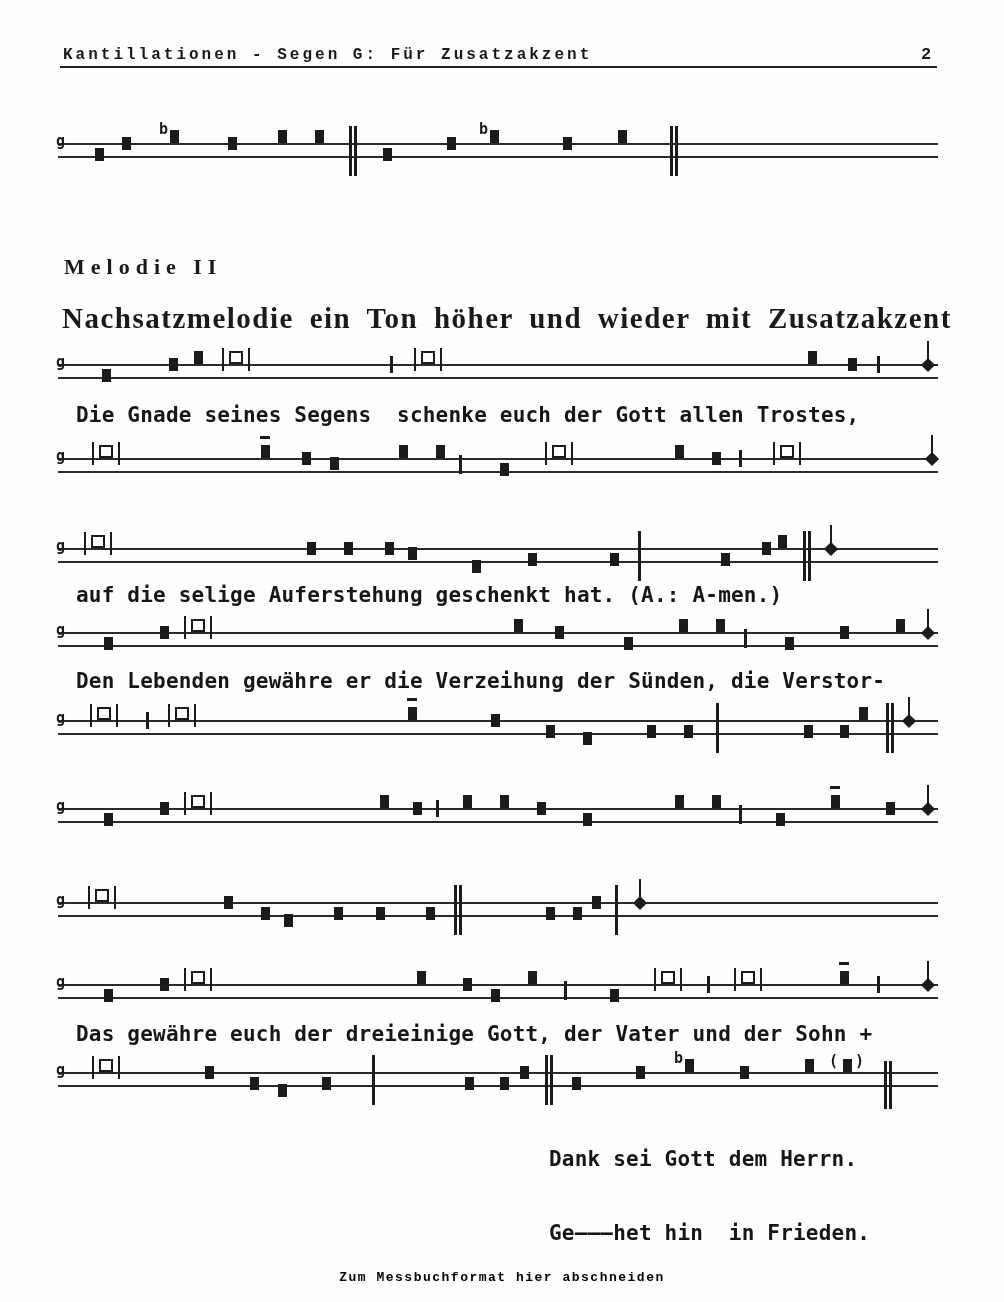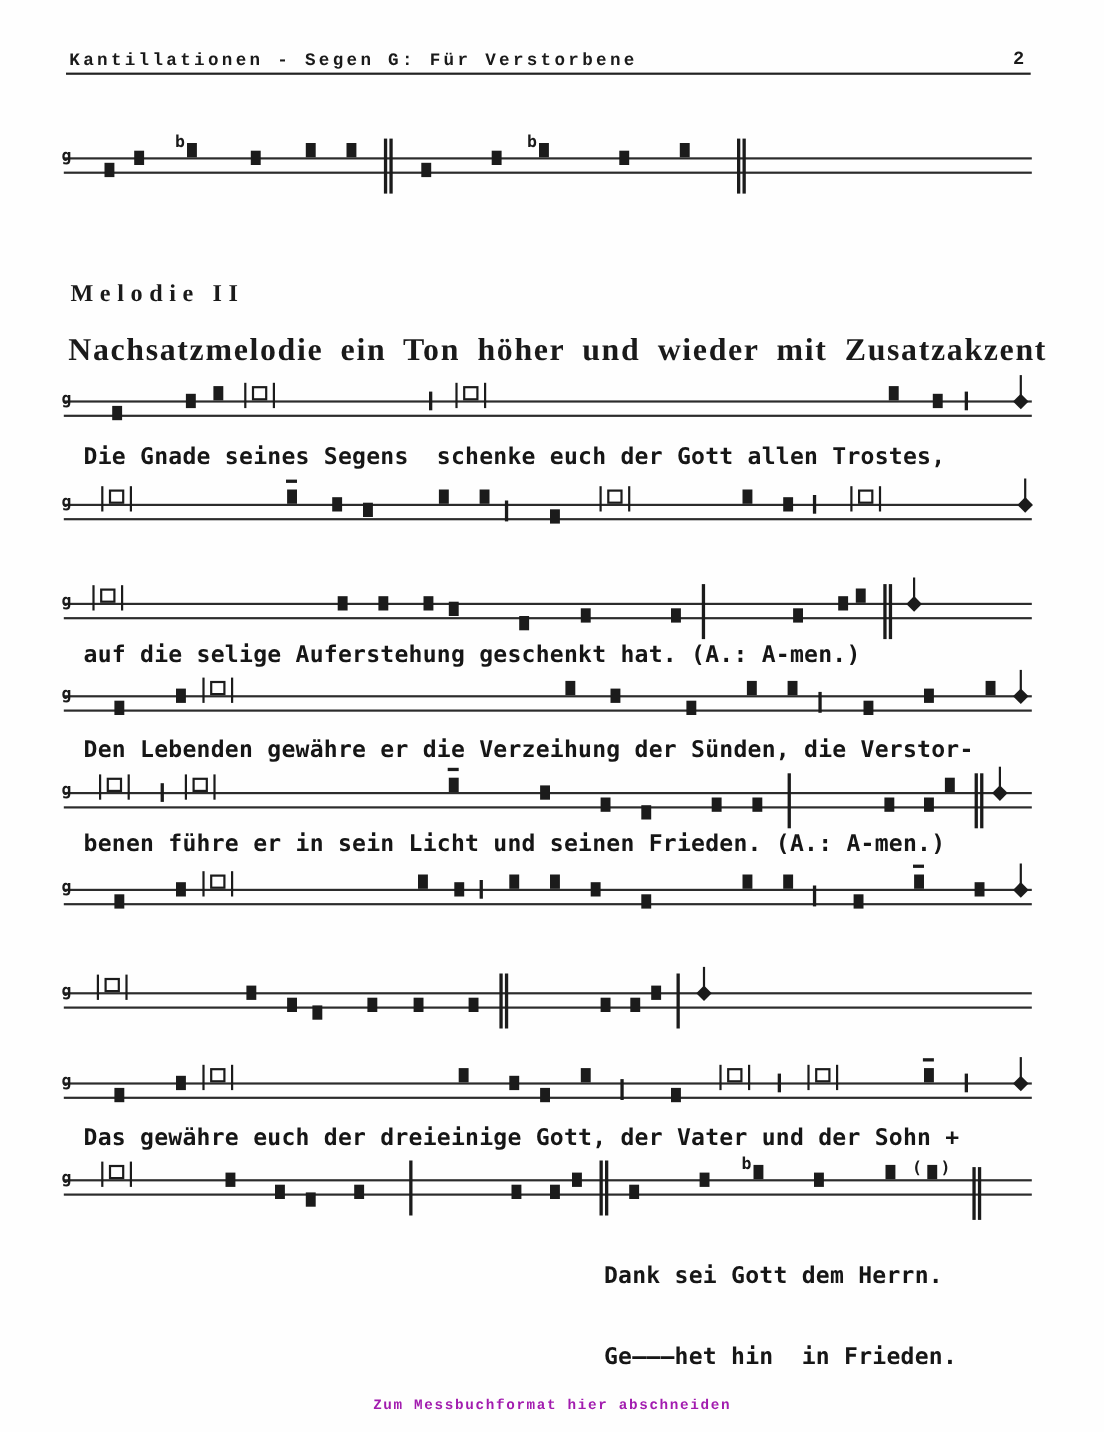--- a/index.html
+++ b/index.html
@@ -12,21 +12,21 @@
   .hdr-rule{left:60px;top:66px;width:877px;height:2px;background:#222;}
   .melodie{left:64px;top:254px;font-family:"Liberation Serif",serif;font-weight:bold;
            font-size:22px;letter-spacing:6px;}
   .subtitle{left:62px;top:302px;font-family:"Liberation Serif",serif;font-weight:bold;
             font-size:29px;letter-spacing:1.5px;word-spacing:7px;}
   .lyric{position:absolute;left:76px;font-size:21px;font-weight:bold;letter-spacing:.2px;
          white-space:pre;color:#161616;}
   .closing-right{position:absolute;left:549px;top:1098px;font-size:21px;font-weight:bold;
          letter-spacing:.2px;white-space:pre;color:#161616;line-height:24.5px;}
   .footer{left:0;width:1004px;top:1270px;text-align:center;font-family:"Liberation Mono",monospace;
-          font-weight:bold;font-size:13px;letter-spacing:1.5px;color:#a21caf;}
+          font-weight:bold;font-size:13px;letter-spacing:1.5px;color:#000000;}
   
   .staff{position:absolute;left:58px;width:880px;height:46px;}
   .sline{position:absolute;left:0;right:0;height:2px;background:#2b2b2b;}
   .clef{position:absolute;left:-2px;top:10px;font-size:15px;font-weight:bold;line-height:1;}
   .note{position:absolute;width:9px;height:13px;background:#1b1b1b;}
   .p-above{top:6px}.p-on{top:13px}.p-below{top:18px}.p-low{top:24px}.p-xlow{top:31px}
   .macron{position:absolute;width:10px;height:3px;background:#1b1b1b;top:-3px;}
   .flat{position:absolute;top:-2px;font-size:15px;font-weight:bold;line-height:1;}
   .paren{position:absolute;top:1px;font-size:15px;font-weight:bold;line-height:1;}
   .osq{position:absolute;width:14px;height:13px;top:6px;border:2.5px solid #1b1b1b;
@@ -37,21 +37,21 @@
   .bar{top:16px;height:19px;}
   .tbar{top:2px;height:50px;}
   .xl{top:8px;height:48px;}
   .dia{position:absolute;width:10px;height:10px;background:#1b1b1b;transform:rotate(45deg);top:15px;}
   .stem{position:absolute;width:2px;height:21px;top:-4px;background:#1b1b1b;}
 </style>
 </head>
 <body>
 
 <div class="page" id="page">
-  <div class="abs hdr-title">Kantillationen - Segen G: Für Verstorbene</div>
+  <div class="abs hdr-title">Kantillationen - Segen G: Für Zusatzakzent</div>
   <div class="abs hdr-page">2</div>
   <div class="abs hdr-rule"></div>
 
   <div class="staff" style="top:124px">
       <div class="sline" style="top: 19px;"></div>
       <div class="sline" style="top: 32px;"></div>
       <div class="clef">g</div>
       <div class="note p-low" style="left: 37px;"></div>
       <div class="note p-on" style="left: 64px;"></div>
       <div class="note p-above" style="left: 112px;"></div>
@@ -199,21 +199,20 @@
       <div class="note p-low" style="left: 626px;"></div>
       <div class="vbar tbar" style="left: 658px;"></div>
       <div class="note p-low" style="left: 746px;"></div>
       <div class="note p-low" style="left: 782px;"></div>
       <div class="note p-above" style="left: 801px;"></div>
       <div class="vbar tbar" style="left: 828px;"></div>
       <div class="vbar tbar" style="left: 833px;"></div>
       <div class="dia" style="left: 846px;"></div>
       <div class="stem" style="left: 850px;"></div>
     </div>
-  <div class="lyric" style="top: 755px;">benen führe er in sein Licht und seinen Frieden. (A.: A-men.)</div>
 
   <div class="staff" style="top: 789px;">
       <div class="sline" style="top: 19px;"></div>
       <div class="sline" style="top: 32px;"></div>
       <div class="clef">g</div>
       <div class="note p-low" style="left: 46px;"></div>
       <div class="note p-on" style="left: 102px;"></div>
       <div class="osq" style="left: 133px;"></div>
       <div class="obar" style="left: 126px;"></div>
       <div class="obar" style="left: 152px;"></div>

